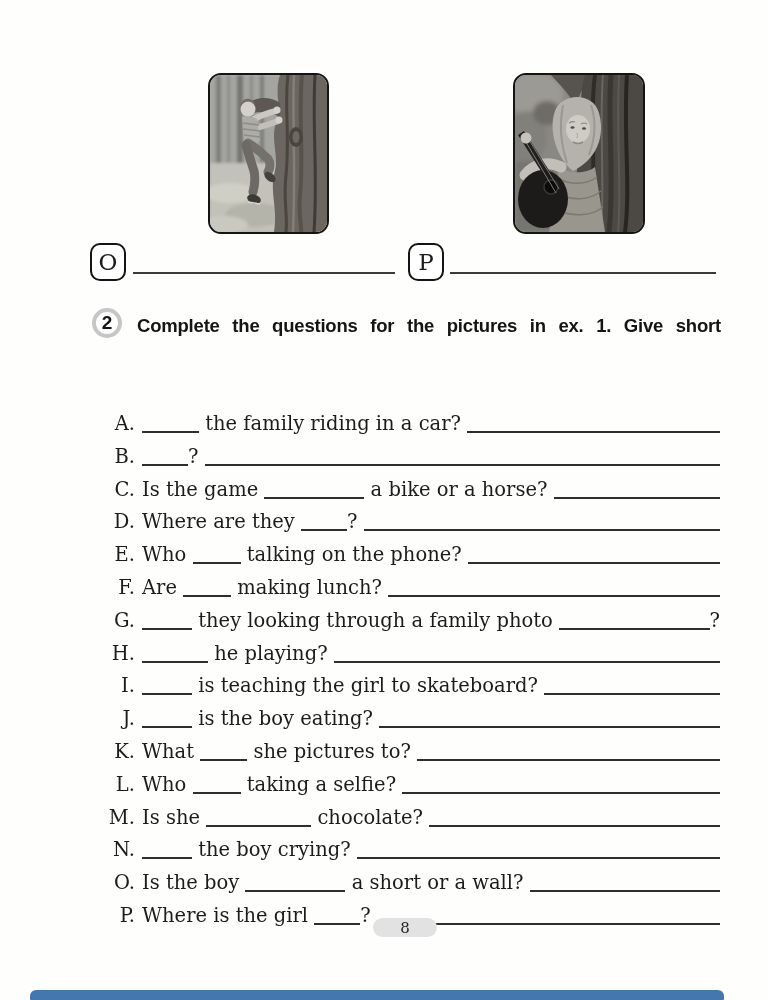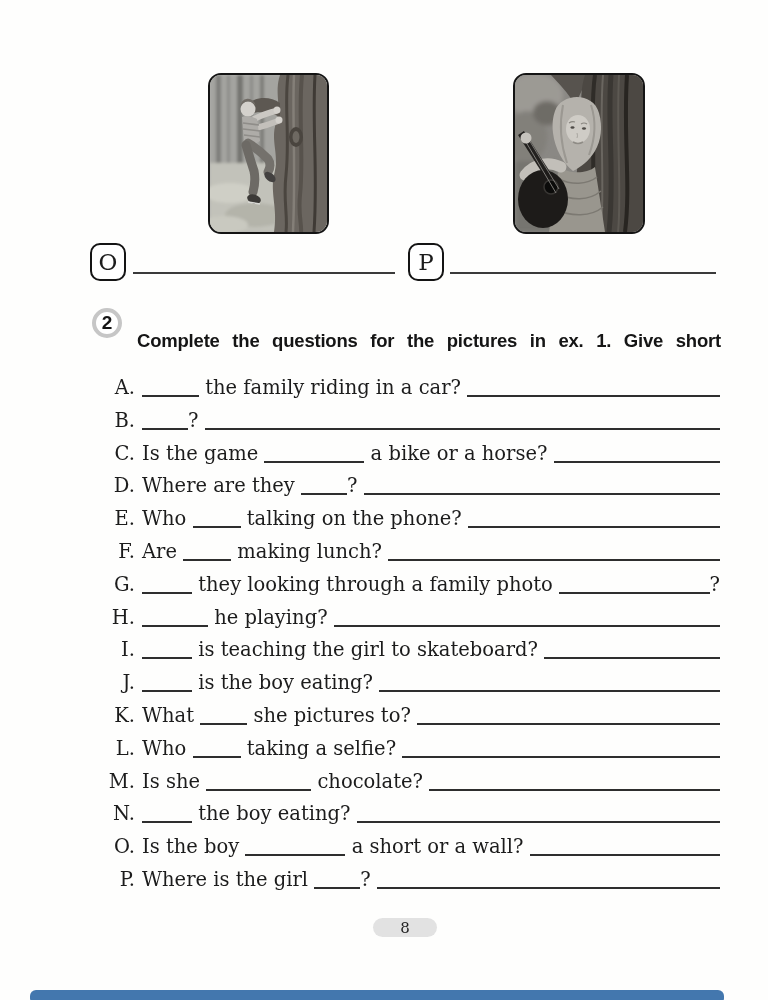--- a/index.html
+++ b/index.html
@@ -36,39 +36,39 @@
 
   
   .ex-badge{
     position:absolute;left:92px;top:308px;width:30px;height:30px;
     border:4px solid #c6c6c6;border-radius:50%;box-sizing:border-box;
     display:flex;align-items:center;justify-content:center;
     font-family:"Liberation Sans", sans-serif;font-weight:bold;font-size:19px;color:#141414;
     background:#fff;
   }
   .instruction{
-    position:absolute;left:137px;top:327px;width:584px;
+    position:absolute;left:137px;top:312px;width:584px;
     font-family:"Liberation Sans", sans-serif;font-weight:bold;
     font-size:18.5px;line-height:27px;letter-spacing:-0.2px;color:#151515;
   }
   .ins-line1{text-align:justify;}
   .ins-line1::after{content:"";display:inline-block;width:100%;}
 
   
   #question-list{
     position:absolute;left:90px;top:372px;width:630px;
   }
   .q-row{
     display:flex;align-items:baseline;height:32.8px;line-height:32.8px;
     font-size:19.5px;white-space:pre;
   }
   .q-letter{
     flex:0 0 45px;text-align:right;margin-right:7px;
   }
-  .q-text{white-space:pre;}
+  .q-text{white-space:pre;margin-top:36px;}
   .blank{
     display:inline-block;height:1px;position:relative;top:3px;
     border-bottom:2px solid #2e2e2e;
   }
   .fill{
     flex:1 1 auto;display:inline-block;height:1px;position:relative;top:3px;
     border-bottom:2px solid #2e2e2e;min-width:30px;
   }
 
   
@@ -197,21 +197,21 @@
     <div class="q-row"><span class="q-letter">D.</span><span class="q-text">Where are they </span><span class="blank" style="width: 46px;"></span><span class="q-text">? </span><span class="fill"></span></div>
     <div class="q-row"><span class="q-letter">E.</span><span class="q-text">Who </span><span class="blank" style="width: 48px;"></span><span class="q-text"> talking on the phone? </span><span class="fill"></span></div>
     <div class="q-row"><span class="q-letter">F.</span><span class="q-text">Are </span><span class="blank" style="width: 48px;"></span><span class="q-text"> making lunch? </span><span class="fill"></span></div>
     <div class="q-row"><span class="q-letter">G.</span><span class="blank" style="width: 50px;"></span><span class="q-text"> they looking through a family photo </span><span class="fill"></span><span class="q-text">?</span></div>
     <div class="q-row"><span class="q-letter">H.</span><span class="blank" style="width: 66px;"></span><span class="q-text"> he playing? </span><span class="fill"></span></div>
     <div class="q-row"><span class="q-letter">I.</span><span class="blank" style="width: 50px;"></span><span class="q-text"> is teaching the girl to skateboard? </span><span class="fill"></span></div>
     <div class="q-row"><span class="q-letter">J.</span><span class="blank" style="width: 50px;"></span><span class="q-text"> is the boy eating? </span><span class="fill"></span></div>
     <div class="q-row"><span class="q-letter">K.</span><span class="q-text">What </span><span class="blank" style="width: 47px;"></span><span class="q-text"> she pictures to? </span><span class="fill"></span></div>
     <div class="q-row"><span class="q-letter">L.</span><span class="q-text">Who </span><span class="blank" style="width: 48px;"></span><span class="q-text"> taking a selfie? </span><span class="fill"></span></div>
     <div class="q-row"><span class="q-letter">M.</span><span class="q-text">Is she </span><span class="blank" style="width: 105px;"></span><span class="q-text"> chocolate? </span><span class="fill"></span></div>
-    <div class="q-row"><span class="q-letter">N.</span><span class="blank" style="width: 50px;"></span><span class="q-text"> the boy eating? </span><span class="fill"></span></div>
+    <div class="q-row"><span class="q-letter">N.</span><span class="blank" style="width: 50px;"></span><span class="q-text"> the boy crying? </span><span class="fill"></span></div>
     <div class="q-row"><span class="q-letter">O.</span><span class="q-text">Is the boy </span><span class="blank" style="width: 100px;"></span><span class="q-text"> a short or a wall? </span><span class="fill"></span></div>
     <div class="q-row"><span class="q-letter">P.</span><span class="q-text">Where is the girl </span><span class="blank" style="width: 46px;"></span><span class="q-text">? </span><span class="fill"></span></div>
   </div>
 
 <div class="page-pill">
   <span>8</span>
 </div>
 <div class="accent-bar"></div>
 
 </body></html>

